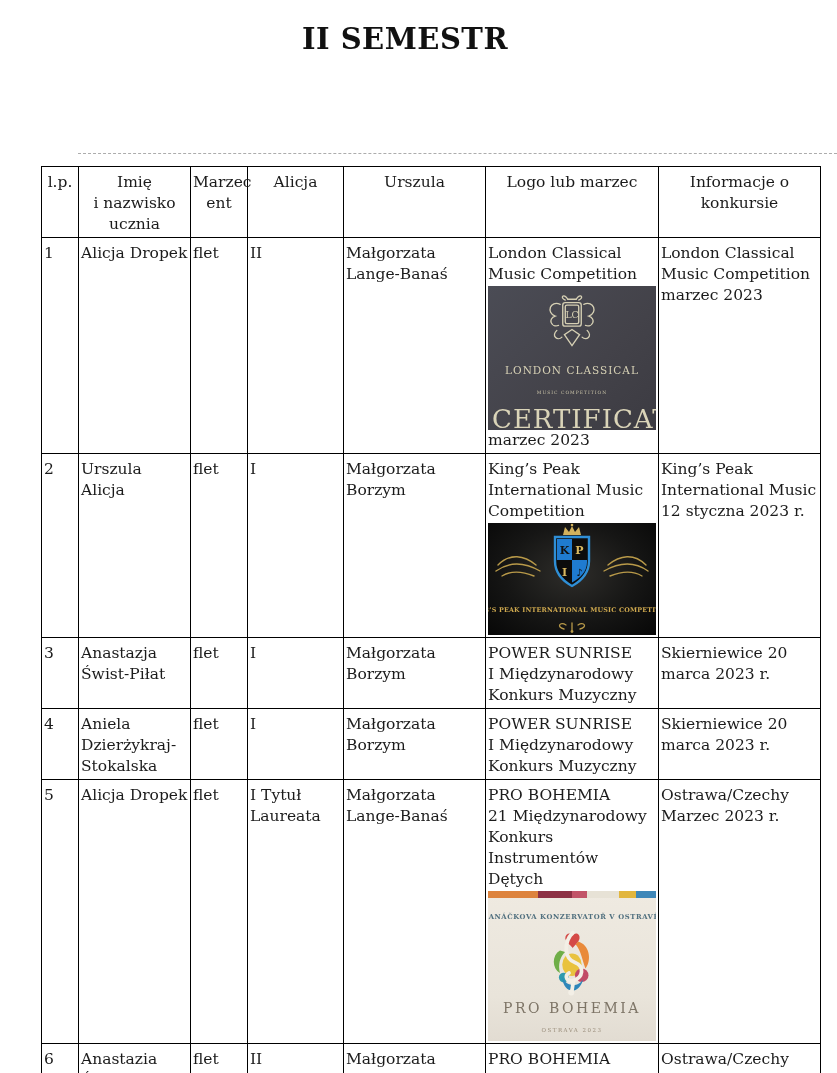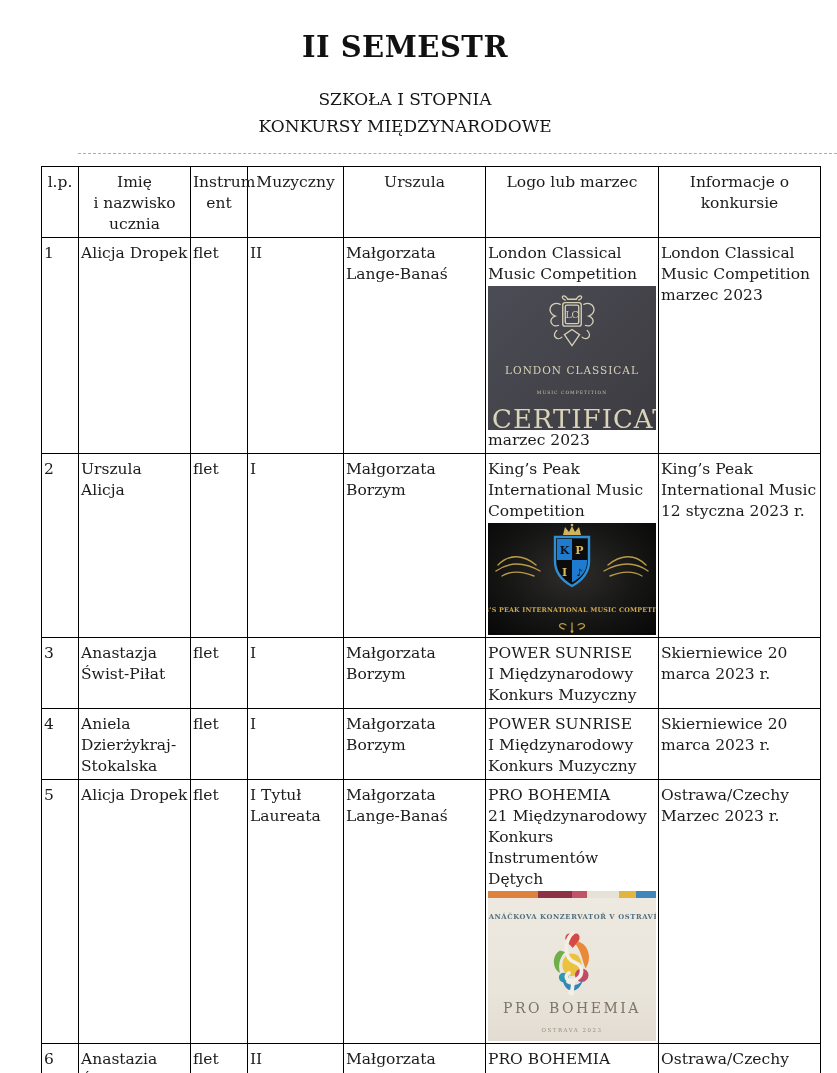--- a/index.html
+++ b/index.html
@@ -1,20 +1,20 @@
 <!DOCTYPE html>
 <html><head>
 <meta charset="utf-8">
 <style>
   html,body{margin:0;padding:0;background:#fff;}
   #page{position:relative;width:837px;height:1073px;background:#ffffff;overflow:hidden;
         font-family:"DejaVu Serif","Liberation Serif",serif;color:#1b1b1b;}
 
   
-  .doc-header{position:absolute;left:0;top:8px;width:810px;text-align:center;}
+  .doc-header{position:absolute;left:0;top:0;width:810px;text-align:center;}
   .doc-title{margin-top:22px;font-size:29px;font-weight:bold;letter-spacing:0.5px;color:#111;}
   .doc-sub{margin-top:22px;font-size:17px;line-height:27px;color:#151515;}
 
   
   .edge-line{position:absolute;left:78px;right:0;top:153px;border-top:1.5px dashed #6a6a6a;opacity:.55;}
 
   
   table.results{position:absolute;left:41px;top:166px;width:779px;border-collapse:collapse;table-layout:fixed;}
   table.results td,table.results th{border:1.4px solid #000;vertical-align:top;
         padding:5px 2px 2px 2px;font-size:15.5px;font-weight:normal;line-height:21px;color:#1b1b1b;}
@@ -57,46 +57,42 @@
 </style>
 </head>
 <body>
 
 <div id="page">
 
   <div class="edge-line"></div>
 
   <div class="doc-header">
     <div class="doc-title">II SEMESTR</div>
-    <div class="doc-sub">
-      <div>SZKOŁA I STOPNIA</div>
-      <div>KONKURSY MIĘDZYNARODOWE</div>
-    </div>
   </div>
 
   <table class="results">
     <colgroup>
       <col class="c-lp">
         <col class="c-name">
         <col class="c-instr">
         <col class="c-nagroda">
       <col class="c-pedagog">
         <col class="c-logo">
         <col class="c-info">
     </colgroup>
 
     <tbody>
         <tr style="height:56px">
       <th class="pre">l.p.</th>
       <th class="pre">Imię
 i nazwisko
 ucznia</th>
-      <th class="pre h-instr">Instrum
+      <th class="pre h-instr">Marzec
 ent</th>
-      <th class="pre">Muzyczny</th>
+      <th class="pre">Alicja</th>
       <th class="pre">Urszula</th>
       <th class="pre">Logo lub marzec</th>
       <th class="pre">Informacje o
 konkursie</th>
     </tr>
 
     <tr style="height:210px">
       <td>1</td>
       <td class="pre">Alicja Dropek</td>
       <td>flet</td>

